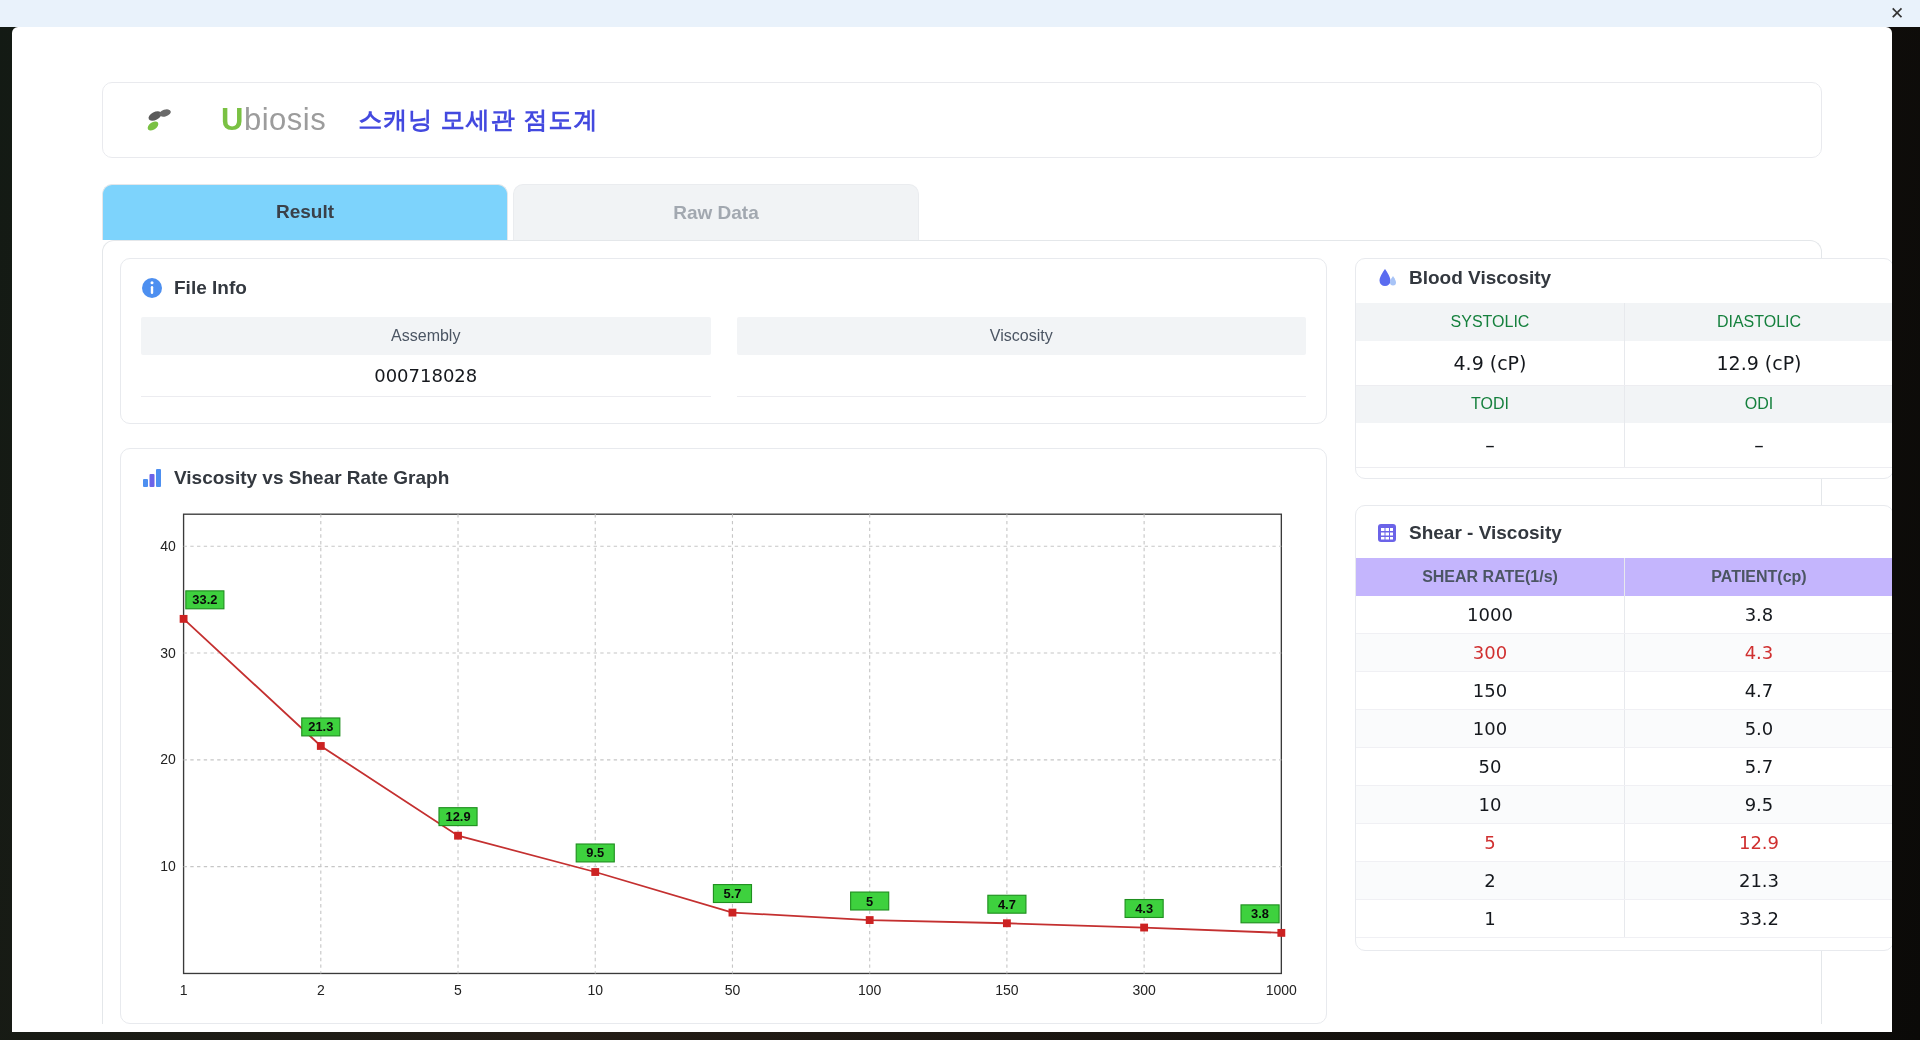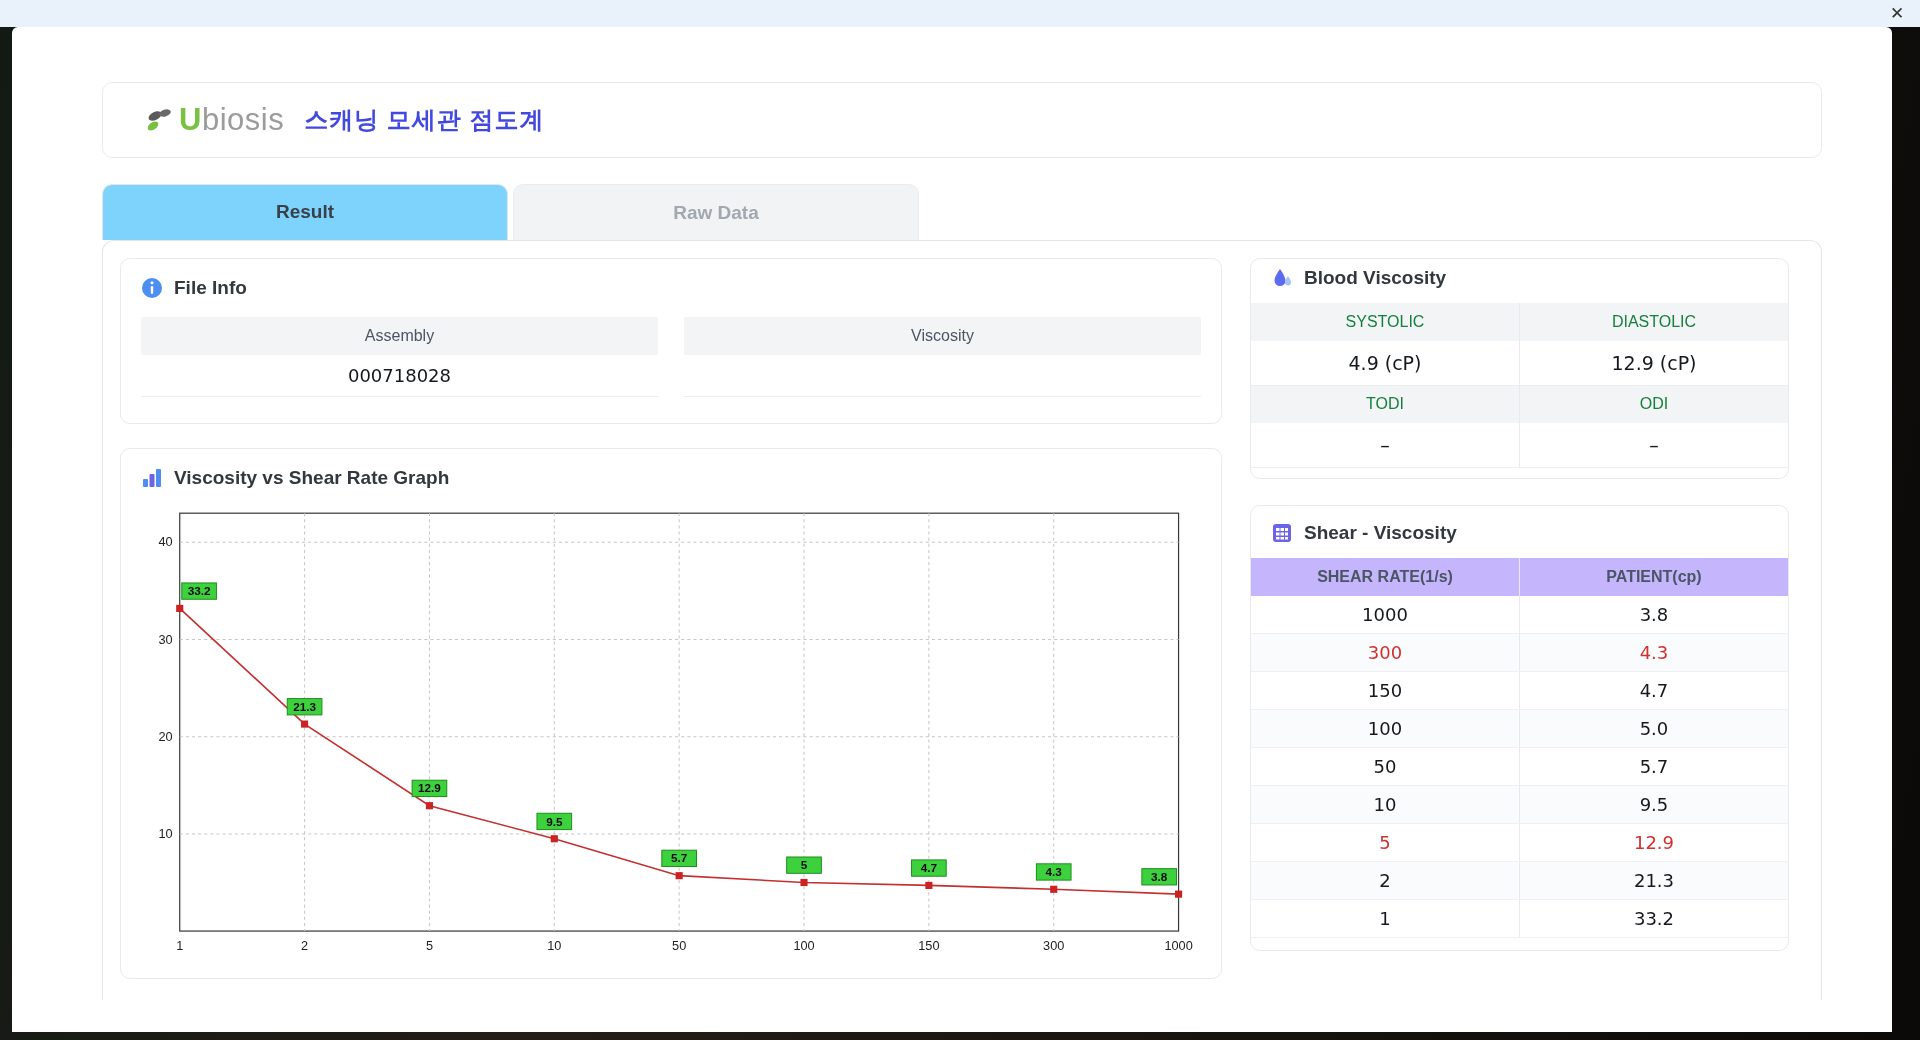--- a/index.html
+++ b/index.html
@@ -22,41 +22,41 @@
     position:absolute; top:27px; left:12px; width:1880px; height:1005px;
     background:#ffffff; border-radius:6px 6px 0 0; overflow:hidden;
   }
   
   .header-card {
     margin:55px 70px 0 90px; height:76px;
     border:1px solid #e9eaee; border-radius:10px;
     display:flex; align-items:center; padding-left:40px;
   }
   .logo { display:flex; align-items:flex-end; }
-  .logo-text { font-size:31px; letter-spacing:.5px; }
+  .logo-text { font-size:31px; letter-spacing:.5px;margin-left:42px; }
   .logo-u { color:#7ac143; font-weight:700; }
   .logo-rest { color:#9c9c9c; font-weight:400; }
-  .app-title { margin-left:20px; font-size:24px; font-weight:700; color:#4349df; letter-spacing:1px; }
+  .app-title { margin-left:32px; font-size:24px; font-weight:700; color:#4349df; letter-spacing:1px; }
   
   .tabs { display:flex; gap:5px; margin:26px 70px 0 90px; position:relative; z-index:2; }
   .tab {
     width:406px; height:56px; display:flex; align-items:center; justify-content:center;
     font-size:19px; font-weight:700; border-radius:10px 10px 0 0; cursor:pointer;
     border:1px solid #e4e7ea; border-bottom:none;
   }
   .tab.active { background:#7dd3fc; color:#3a4049; margin-bottom:-1px; padding-bottom:1px; }
   .tab.inactive { background:#f1f3f5; color:#a2a8b0; border-color:#eaecef; }
   
   .panel {
     margin:0 70px 0 90px; border:1px solid #e4e7ea; border-radius:12px 12px 0 0;
     border-bottom:none; min-height:760px; padding:17px 28px 0 17px;
     position:relative; z-index:1;
   }
   .content-row { display:flex; gap:28px; }
-  .col-left { width:1102px; flex:none; }
+  .col-left { width:1207px; flex:none; }
   .col-right { width:539px; flex:none; }
   .card {
     border:1px solid #e8eaee; border-radius:10px; background:#fff;
   }
   .card-heading {
     display:flex; align-items:center; gap:11px;
     font-size:19px; font-weight:700; color:#33383f;
   }
   
   .file-info { padding:18px 20px 26px 20px; }

